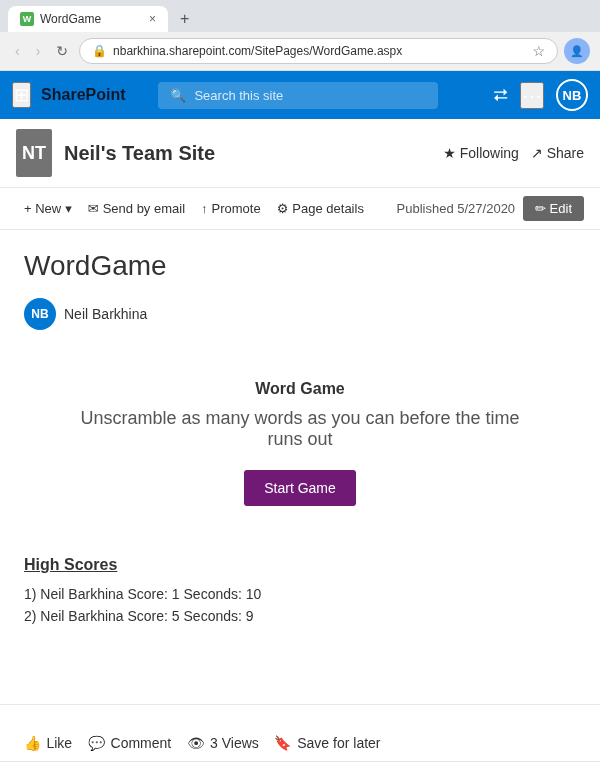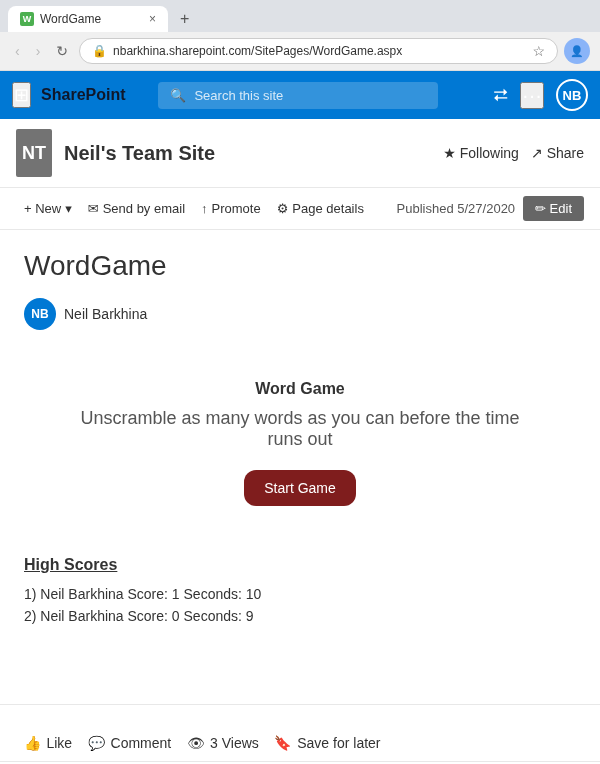--- a/index.html
+++ b/index.html
@@ -54,21 +54,21 @@
     .page-content { padding: 20px 24px; }
     .page-title { font-size: 28px; font-weight: 300; color: #333; margin-bottom: 16px; }
     .author-row { display: flex; align-items: center; gap: 8px; margin-bottom: 30px; }
     .author-avatar { width: 32px; height: 32px; border-radius: 50%; background: #0078d4; display: flex; align-items: center; justify-content: center; color: white; font-size: 12px; font-weight: bold; }
     .author-name { font-size: 14px; color: #333; }
 
     
     .game-area { text-align: center; padding: 20px; margin: 0 auto 30px; max-width: 500px; }
     .game-title { font-size: 16px; font-weight: 700; color: #333; margin-bottom: 10px; }
     .game-desc { font-size: 18px; color: #555; margin-bottom: 20px; }
-    .start-game-btn { background: #7f1d1d; color: white; border: none; border-radius: 12px; padding: 10px 20px; font-size: 14px; cursor: pointer; }
+    .start-game-btn { background: #701a75; color: white; border: none; border-radius: 3px; padding: 10px 20px; font-size: 14px; cursor: pointer; }
 
     
     .high-scores { text-align: left; margin-bottom: 40px; }
     .high-scores-title { font-size: 16px; font-weight: 700; color: #333; text-decoration: underline; margin-bottom: 12px; }
     .score-row { font-size: 14px; color: #333; margin-bottom: 6px; }
 
     
     .divider { border: none; border-top: 1px solid #e8e8e8; margin: 20px 0; }
 
     
@@ -177,21 +177,21 @@
     <div class="high-scores-title">High Scores</div>
     <div class="score-row">
       <span>1) </span>
       <span>Neil Barkhina</span>
       <span>  Score: 1  </span>
       <span>Seconds: 10</span>
     </div>
     <div class="score-row">
       <span>2) </span>
       <span>Neil Barkhina</span>
-      <span>  Score: 0  </span>
+      <span>  Score: 5  </span>
       <span>Seconds: 9</span>
     </div>
   </div>
 </div>
 
 <hr class="divider">
 
 <div class="footer-actions">
   <button class="footer-btn">
     <span>👍</span>

